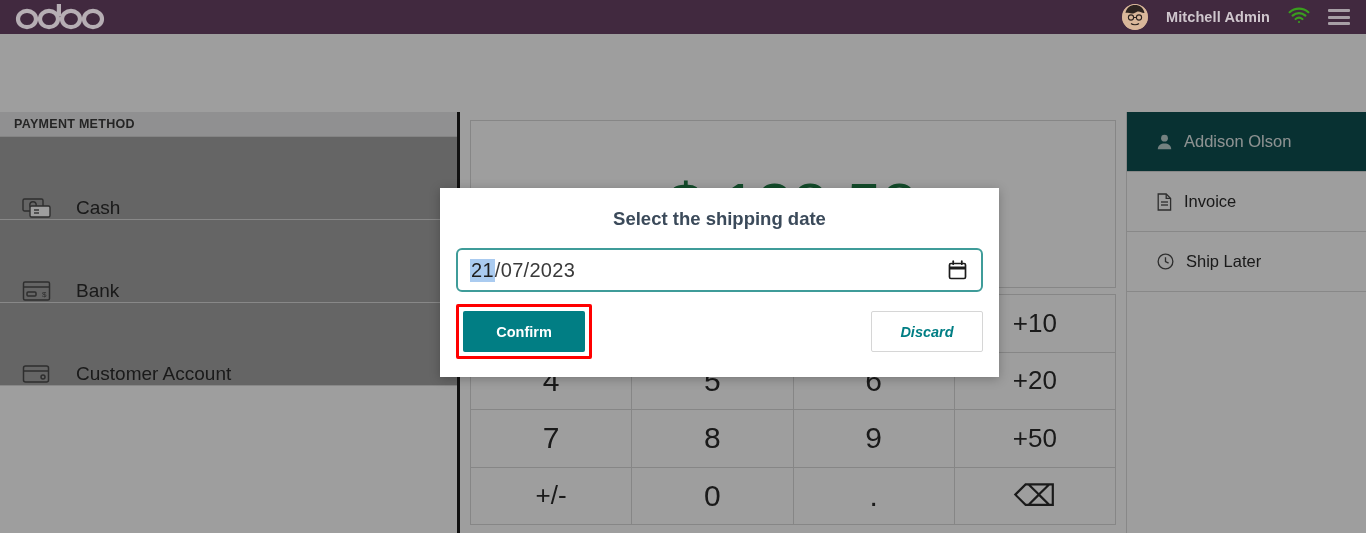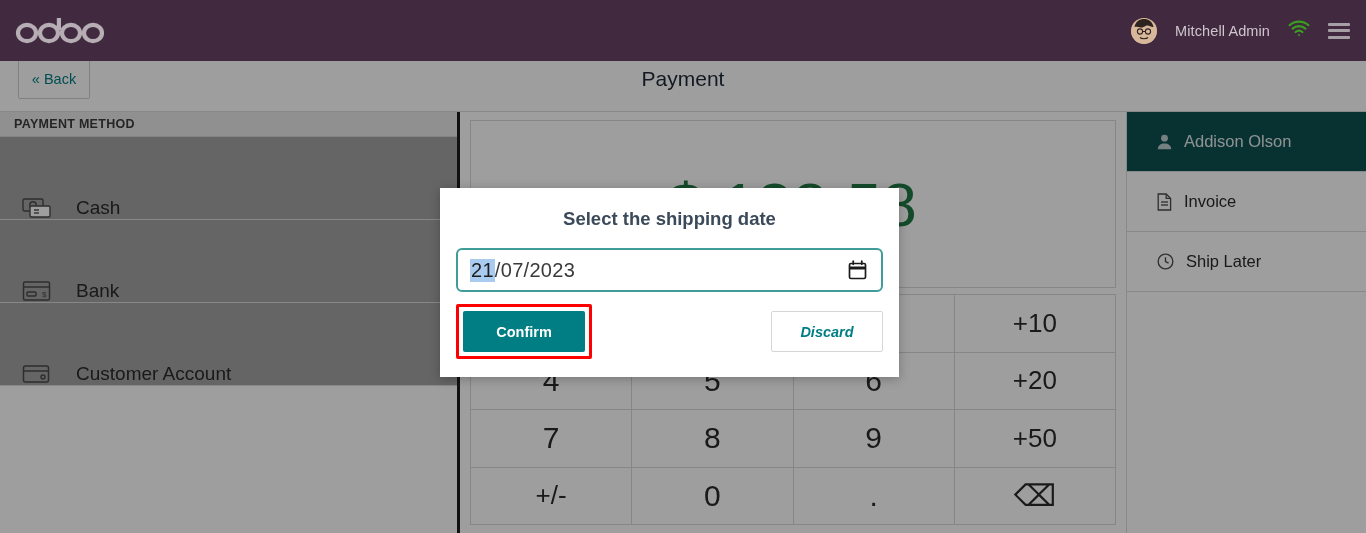--- a/index.html
+++ b/index.html
@@ -23,24 +23,25 @@
   .dim-overlay {
     position: absolute; inset: 0;
     background: rgba(0,0,0,0.38);
     z-index: 40;
     pointer-events: none;
   }
 
   
   .navbar {
     position: absolute; top: 0; left: 0;
-    width: 1366px; height: 61px;
+    width: 1366px; height: 34px;
     background: #41293f;
     display: flex; align-items: center;
     z-index: 50;
+    font-weight: bold;
   }
   .logo {
     margin-left: 14px;
     display: flex; align-items: center;
   }
   .logo svg { display: block; }
   .nav-right {
     margin-left: auto;
     display: flex; align-items: center;
     gap: 18px;
@@ -205,21 +206,21 @@
     background: #0d4f52;
     color: #e4eceb;
   }
   .rc-item.active .rc-icon { color: #bcd0cf; }
   .rc-icon { color: #4b4b4b; display: flex; align-items: center; }
 
   
   .modal {
     position: absolute;
     left: 440px; top: 188px;
-    width: 459px;
+    width: 559px;
     background: #ffffff;
     z-index: 60;
     box-shadow: 0 2px 10px rgba(0,0,0,0.25);
   }
   .modal-title {
     text-align: center;
     padding: 20px 0 18px 0;
     font-size: 18.5px; font-weight: bold; color: #3b4a5a;
   }
   .modal-body {
@@ -282,24 +283,20 @@
     font-style: italic;
   }
 </style>
 </head>
 <body>
 
 <div id="app">
 
   <div class="dim-layer">
 
-    <div class="subheader">
-      <div class="back-btn">« Back</div>
-      <div class="page-title">Payment</div>
-    </div>
 
     <div class="content">
 
       <div class="pm-col">
         <div class="pm-head">PAYMENT METHOD</div>
 
         <div class="pm-item">
           <span class="pm-icon">
             <svg width="30" height="22" viewBox="0 0 30 22" fill="none" stroke="#4b4b4b" stroke-width="1.4">
               <rect x="1" y="2" width="20" height="12" rx="1.5"></rect>

